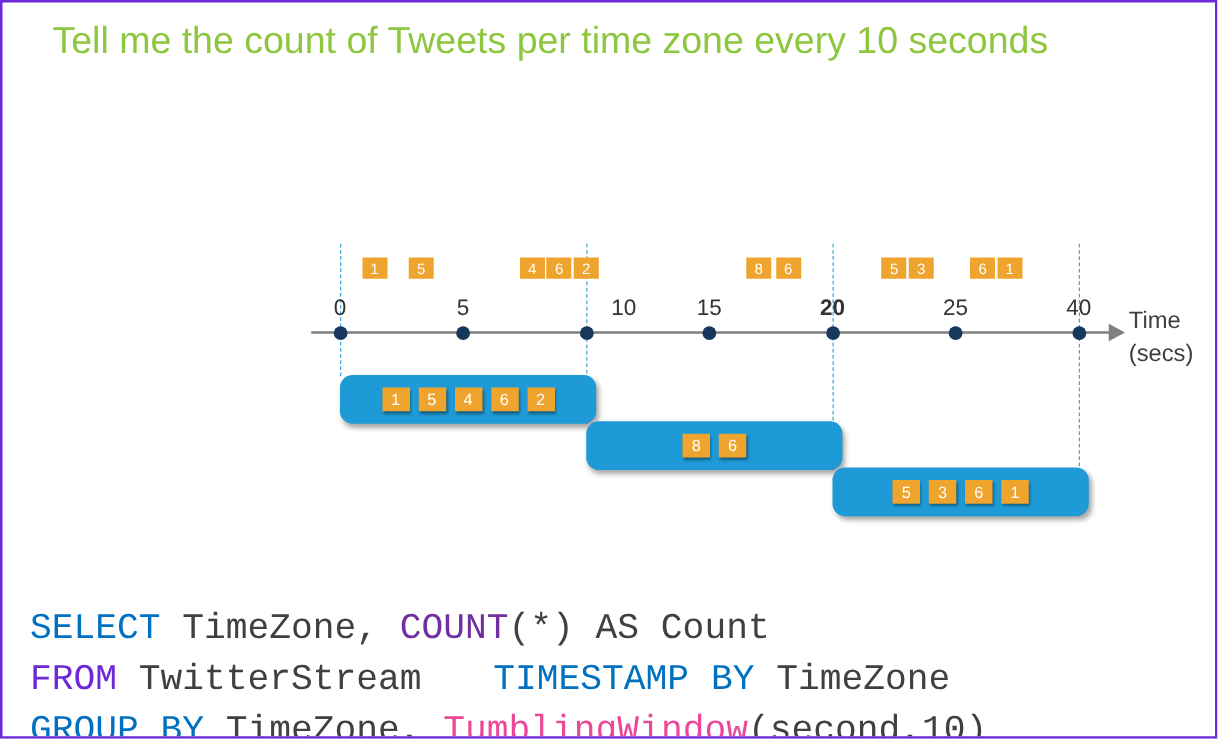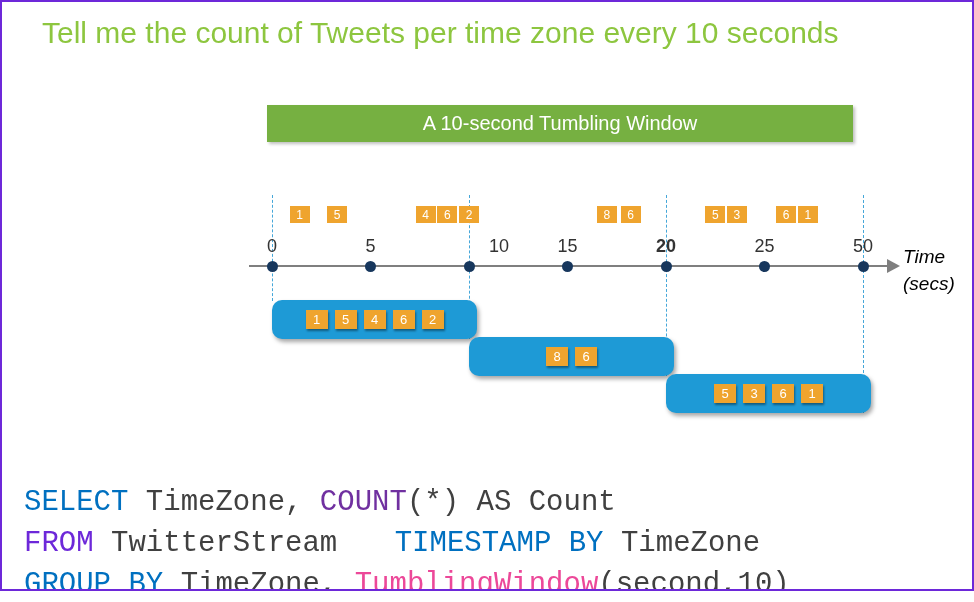--- a/index.html
+++ b/index.html
@@ -53,23 +53,22 @@
     border-top: 7px solid transparent;
     border-bottom: 7px solid transparent;
     z-index: 0;
   }
   .time-label {
     position: absolute;
     left: 901px;
     top: 241px;
     font-size: 19px;
     line-height: 27px;
-    color: #000000;
-    z-index: 2;
-    font-style: italic;
+    color: #404040;
+    z-index: 2;
   }
   .tick-label {
     position: absolute;
     top: 234px;
     transform: translateX(-50%);
     font-size: 18px;
     color: #333333;
     z-index: 2;
   }
   .dot {
@@ -133,23 +132,20 @@
     line-height: 41px;
   }
   .sql span { white-space: pre; }
 </style>
 </head>
 <body>
 
 <div class="slide" id="diagram">
   <div class="title">Tell me the count of Tweets per time zone every 10 seconds</div>
 
-  <div class="banner">
-    <span>A 10-second Tumbling Window</span>
-  </div>
 
   <div class="axis"></div>
   <div class="arrow"></div>
 
   <div class="time-label">
     <div>Time</div>
     <div>(secs)</div>
   </div>
 
   <div class="sql" id="sql">
@@ -183,21 +179,21 @@
     <div class="tick-label" style="left: 368.5px;">5</div>
     <div class="dot" style="left: 363px;"></div>
     <div class="tick-label" style="left: 467px; margin-left: 30px;">10</div>
     <div class="dot" style="left: 461.5px;"></div>
     <div class="tick-label" style="left: 565.5px;">15</div>
     <div class="dot" style="left: 560px;"></div>
     <div class="tick-label" style="left: 664px; font-weight: bold;">20</div>
     <div class="dot" style="left: 658.5px;"></div>
     <div class="tick-label" style="left: 762.5px;">25</div>
     <div class="dot" style="left: 757px;"></div>
-    <div class="tick-label" style="left: 861px;">50</div>
+    <div class="tick-label" style="left: 861px;">40</div>
     <div class="dot" style="left: 855.5px;"></div>
     <div class="event" style="left: 297.58px;">1</div>
     <div class="event" style="left: 335.01px;">5</div>
     <div class="event" style="left: 423.66px;">4</div>
     <div class="event" style="left: 445.33px;">6</div>
     <div class="event" style="left: 467px;">2</div>
     <div class="event" style="left: 604.9px;">8</div>
     <div class="event" style="left: 628.54px;">6</div>
     <div class="event" style="left: 713.25px;">5</div>
     <div class="event" style="left: 734.92px;">3</div>

